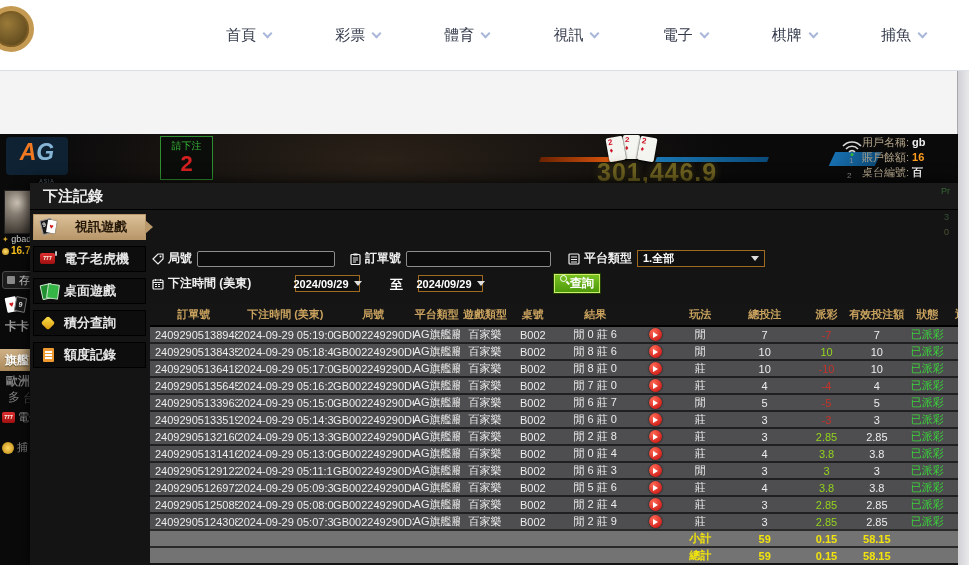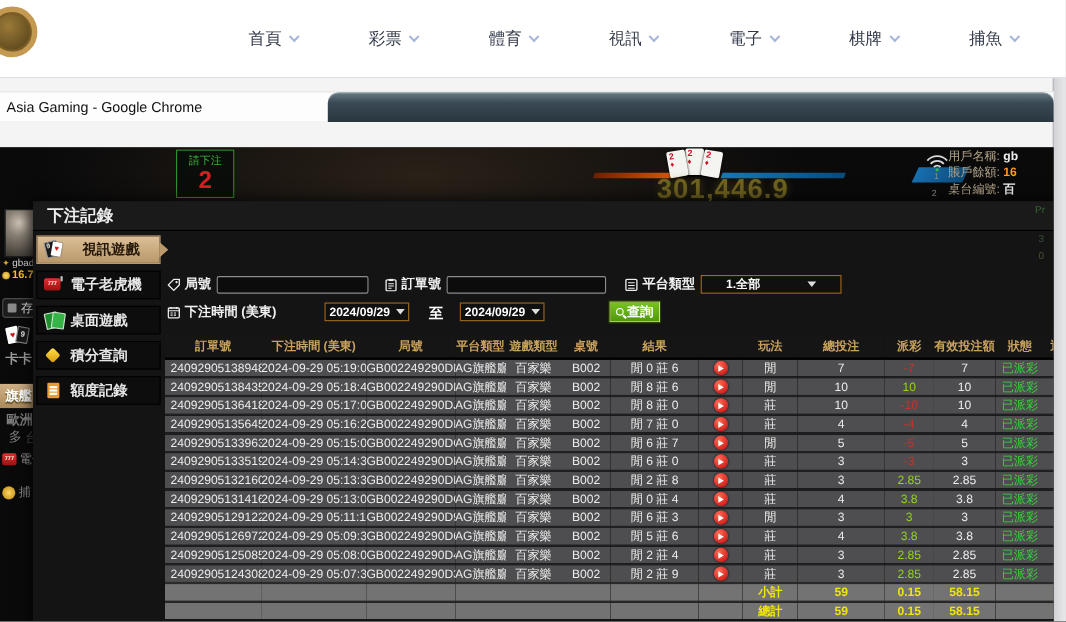--- a/index.html
+++ b/index.html
@@ -107,28 +107,28 @@
 
   
   .content{position:absolute;left:120px;top:27px;width:808px;height:355px;margin-top:35px;}
   .fgroup{position:absolute;display:flex;align-items:center;gap:5px;}
   .flabel{display:flex;align-items:center;gap:4px;font-size:12px;font-weight:700;color:#f0f0f0;white-space:nowrap;}
   .flabel svg{display:block;}
   .tinput{width:138px;height:16px;background:#0c0c0c;border:1px solid #8c8c8c;border-radius:2px;color:#ddd;font-size:11px;padding:0 3px;outline:none;}
   .tinput.order{width:145px;}
   .dsel{height:17px;background:#101010;border:1px solid #a06a20;color:#fff;font-size:11px;font-weight:700;
         display:flex;align-items:center;justify-content:center;gap:5px;cursor:pointer;}
-  .dsel.date{width:77px;}
-  .dsel.platform{width:128px;justify-content:flex-end;padding:0 22px;}
+  .dsel.date{width:65px;}
+  .dsel.platform{width:128px;justify-content:flex-end;padding:0 5px;}
   .dsel .caret{width:0;height:0;border-left:4px solid transparent;border-right:4px solid transparent;border-top:5px solid #ddd;}
   .dsel.platform .caret{margin-left:auto;}
   .to-label{font-size:13px;font-weight:700;color:#fff;}
   .search-btn{position:absolute;left:404px;top:29px;width:46px;height:19px;background:linear-gradient(180deg,#79c222,#4f9a0c);
         border:1px solid #cdee6a;outline:1px solid #233f00;color:#fff;font-size:12px;font-weight:700;
-        display:flex;align-items:center;justify-content:center;gap:3px;cursor:pointer;}
+        display:flex;align-items:flex-start;justify-content:center;gap:3px;cursor:pointer;}
   .mag{width:7px;height:7px;border:1px solid #fff;border-radius:50%;position:relative;flex:none;}
   .mag::after{content:"";position:absolute;width:4px;height:1.5px;background:#fff;left:5px;top:6px;transform:rotate(45deg);}
 
   
   .table-wrap{position:absolute;left:0;top:58px;width:808px;overflow:hidden;}
   table{border-collapse:collapse;table-layout:fixed;width:821px;}
   th{height:23px;font-size:11px;color:#c9a25e;background:#151515;border-bottom:2px solid #000;font-weight:700;
      white-space:nowrap;overflow:hidden;padding:0;}
   td{height:16px;font-size:11px;color:#ececec;background:#4e4e50;border-top:2px solid #202022;text-align:center;
      padding:0;white-space:nowrap;overflow:hidden;}
@@ -177,27 +177,27 @@
         <div class="nav-item">
           <span>捕魚</span>
           <span class="chev"></span>
         </div>
       </nav>
   </header>
 
   <div class="desk-strip"></div>
 
   <div class="window">
-    <div class="titlebar">
-      <div class="glass"></div>
-      <span class="win-title">Asia Gaming - Google Chrome</span>
-    </div>
 
     <div class="page">
 
+      <div class="ag-logo">
+        <span class="ag-a">A</span><span class="ag-g">G</span>
+        <span class="ag-sub">ASIA GAMING</span>
+      </div>
       <div class="bet-box">
         <div class="bet-prompt">請下注</div>
         <div class="countdown">2</div>
       </div>
       <div class="bar-orange"></div>
       <div class="bar-blue"></div>
       <div class="bar-blue2"></div>
       <div class="cards" id="cards">
           <div class="card"><span>2</span><span class="suit">♦</span></div>
           <div class="card"><span>2</span><span class="suit">♦</span></div>

